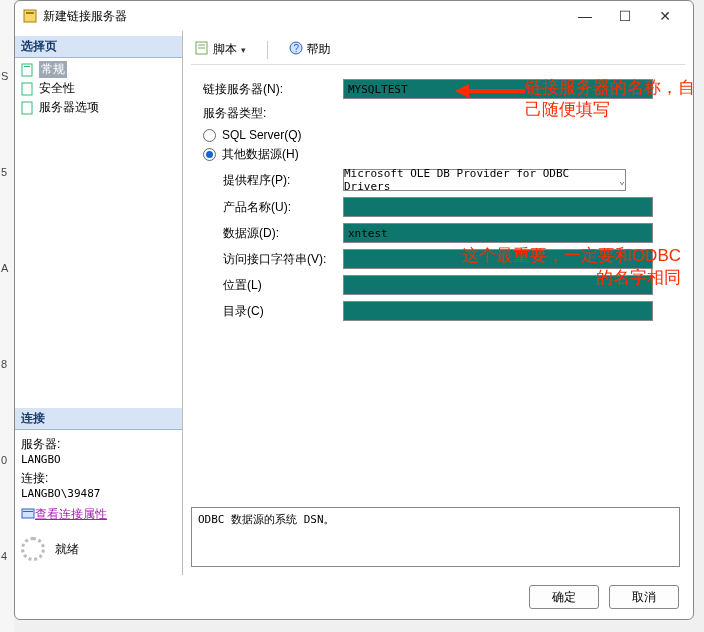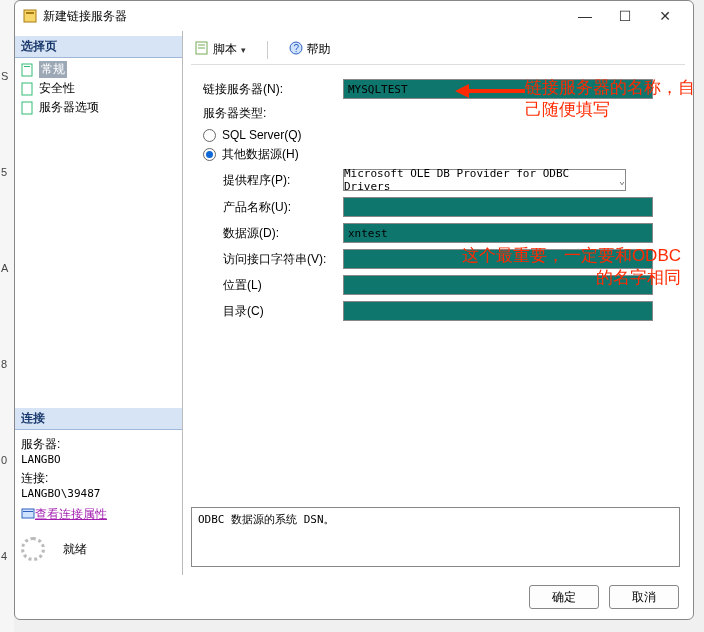--- a/index.html
+++ b/index.html
@@ -15,21 +15,21 @@
   .sidebar-section-title { background: #d6e4f5; font-weight: bold; padding: 2px 6px; color:#1a3a6e; border-bottom:1px solid #a0b8d8; border-top:1px solid #fff;}
   .sidebar-list { padding: 2px 6px; }
   .sidebar-item { display:flex; align-items:center; gap:4px; padding:1px 0; cursor:default;}
   .sidebar-item.selected span.lbl { background:#9ca8b5; color:#fff; padding:0 2px;}
   .page-icon { width:14px; height:14px; display:inline-block;}
   .sidebar-middle { flex:1;}
   .conn-block { padding: 2px 6px; }
   .conn-label { margin-top:4px; }
   .conn-val { font-family: "Consolas", monospace; font-size:11px;}
   .view-link { color:#a21caf; cursor:pointer; display:flex; align-items:center; padding:4px 6px;}
-  .progress-block { padding:10px 6px; display:flex; align-items:center; gap:18px;}
+  .progress-block { padding:10px 6px; display:flex; align-items:center; gap:10px;}
   .spinner { width:24px; height:24px; border:3px dotted #bbb; border-radius:50%;}
   .right-pane { flex:1; display:flex; flex-direction:column; padding:4px 8px 8px 8px; position:relative;}
   .toolbar { display:flex; align-items:center; gap:17px; padding:4px 0; border-bottom:1px solid #ddd; }
   .tool-btn { display:flex; align-items:center; gap:4px; cursor:default; padding:2px 4px;}
   .tool-btn .arrow { font-size:9px; color:#333;}
   .sep { width:1px; height:18px; background:#ccc;}
   .form-area { position:relative; padding:8px 2px; flex:1;}
   .form-row { display:flex; align-items:center; margin:6px 0;}
   .form-label { width:150px; padding-left:10px;}
   .form-label.indent { padding-left:30px; width:150px;}

